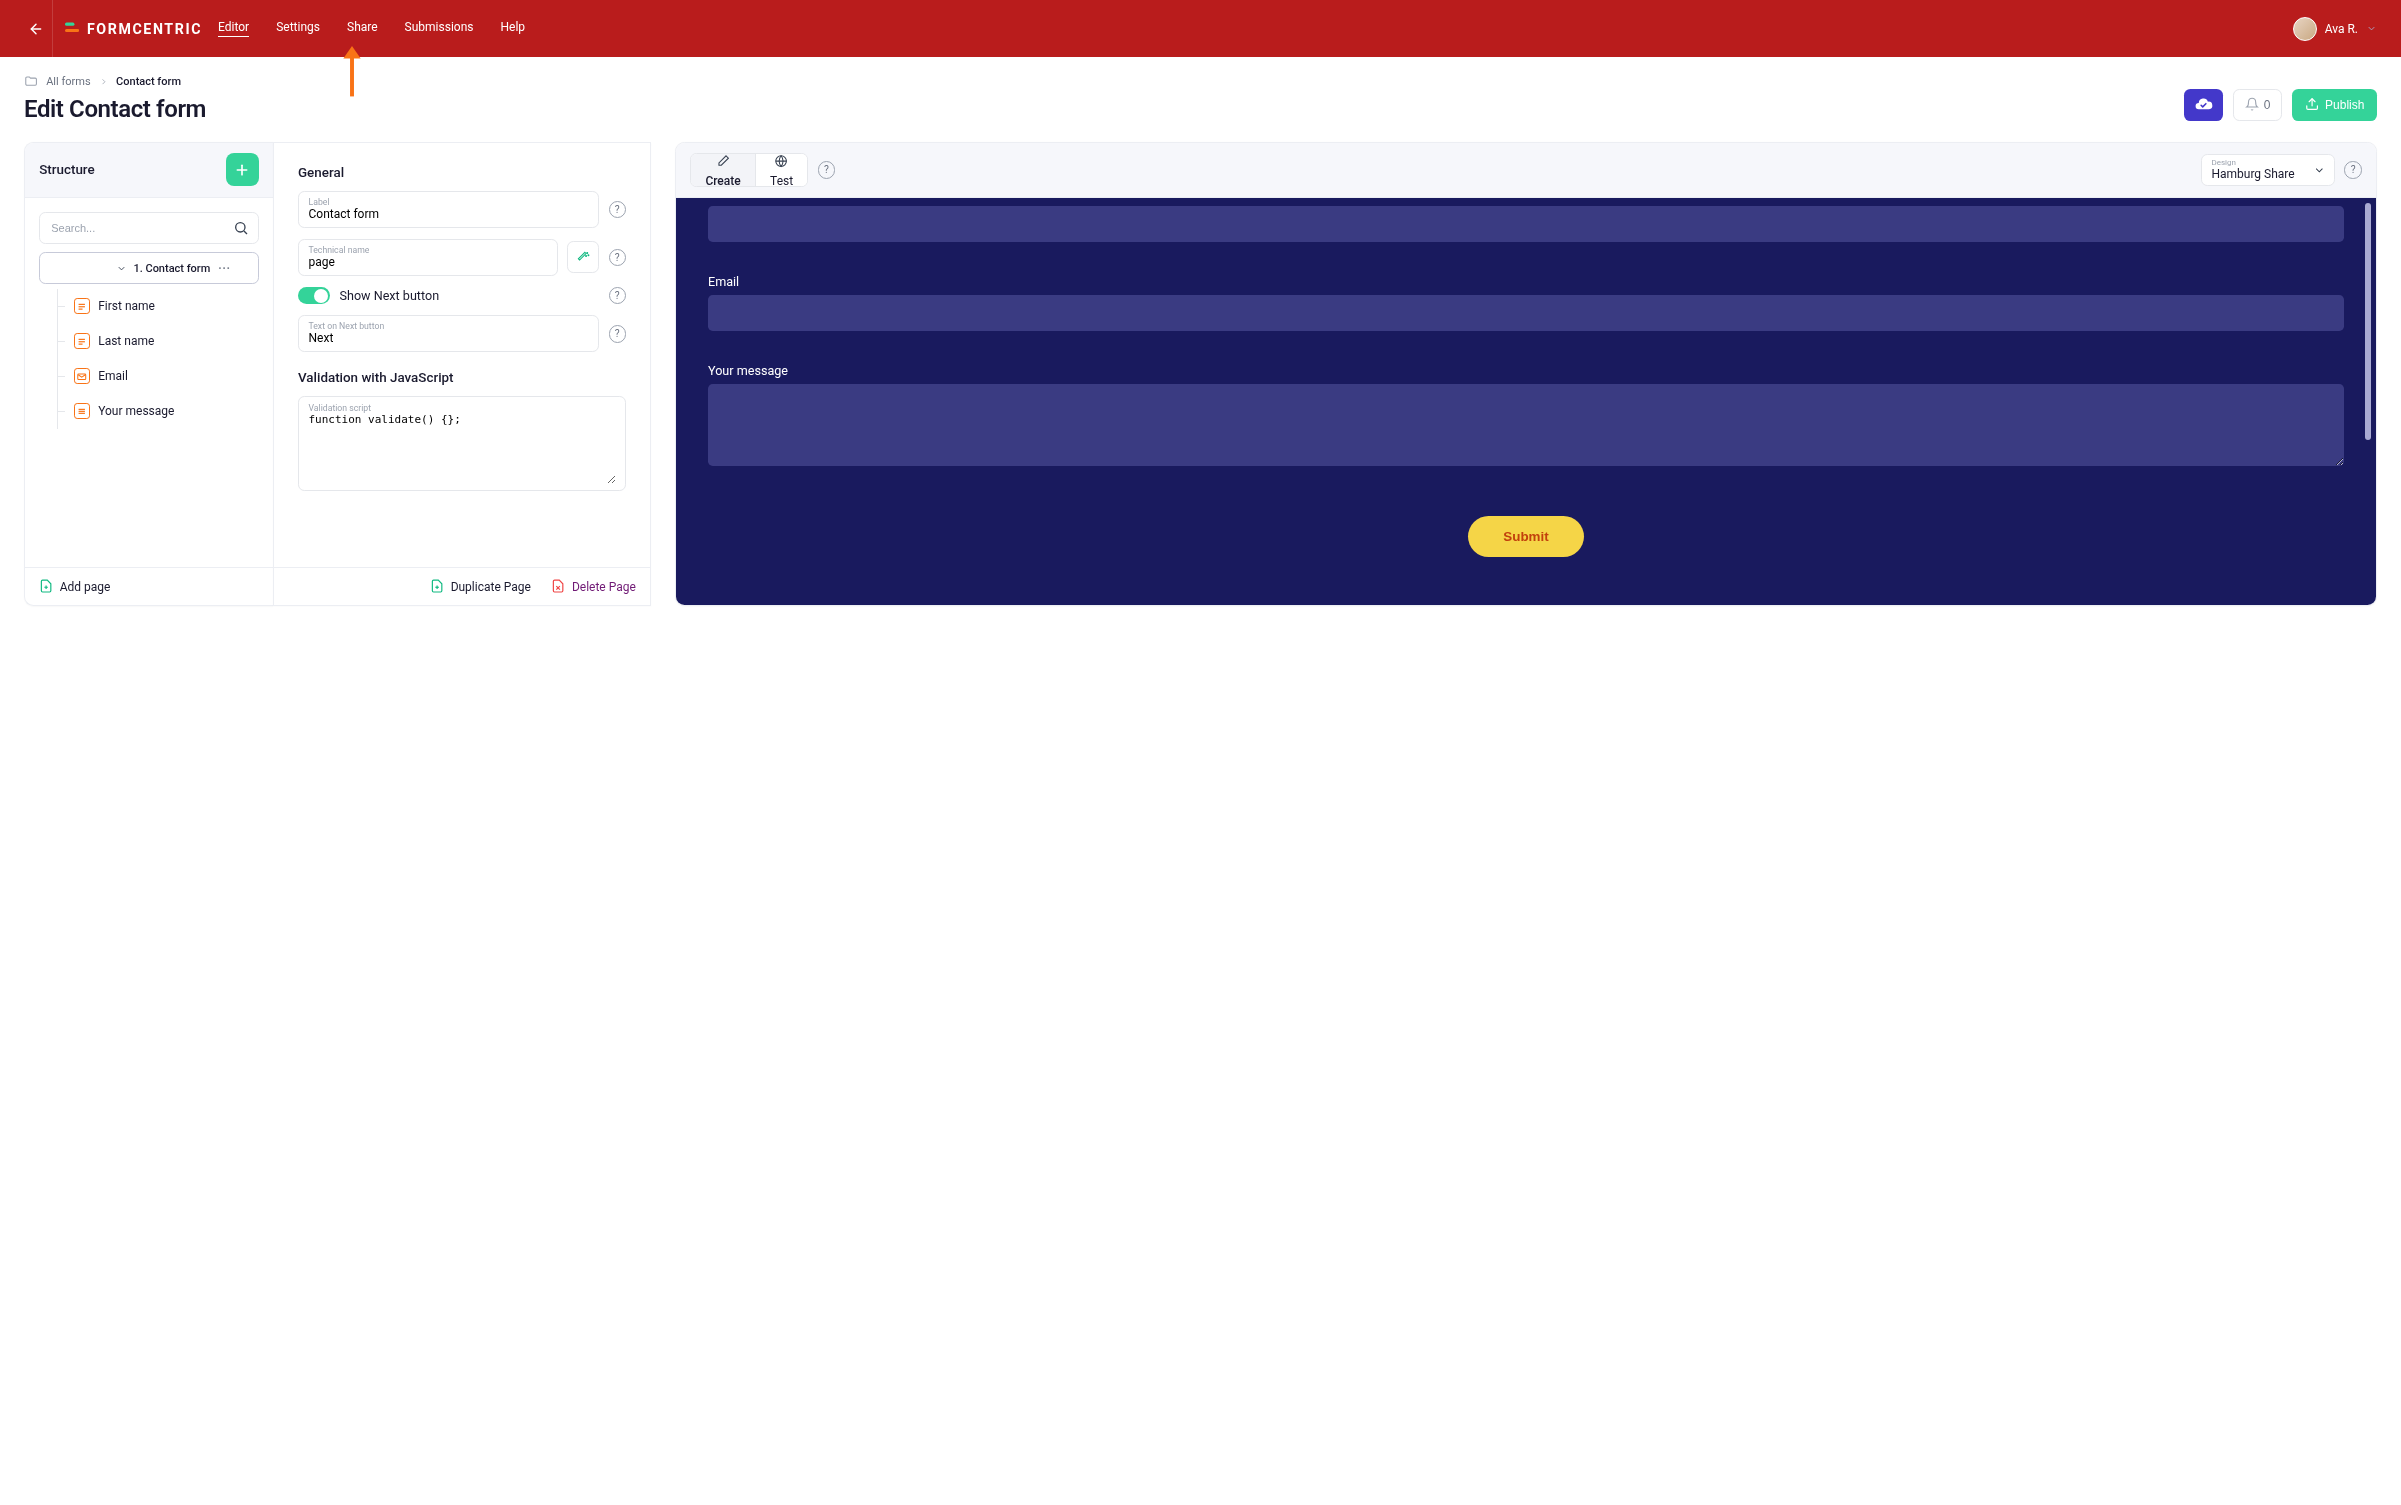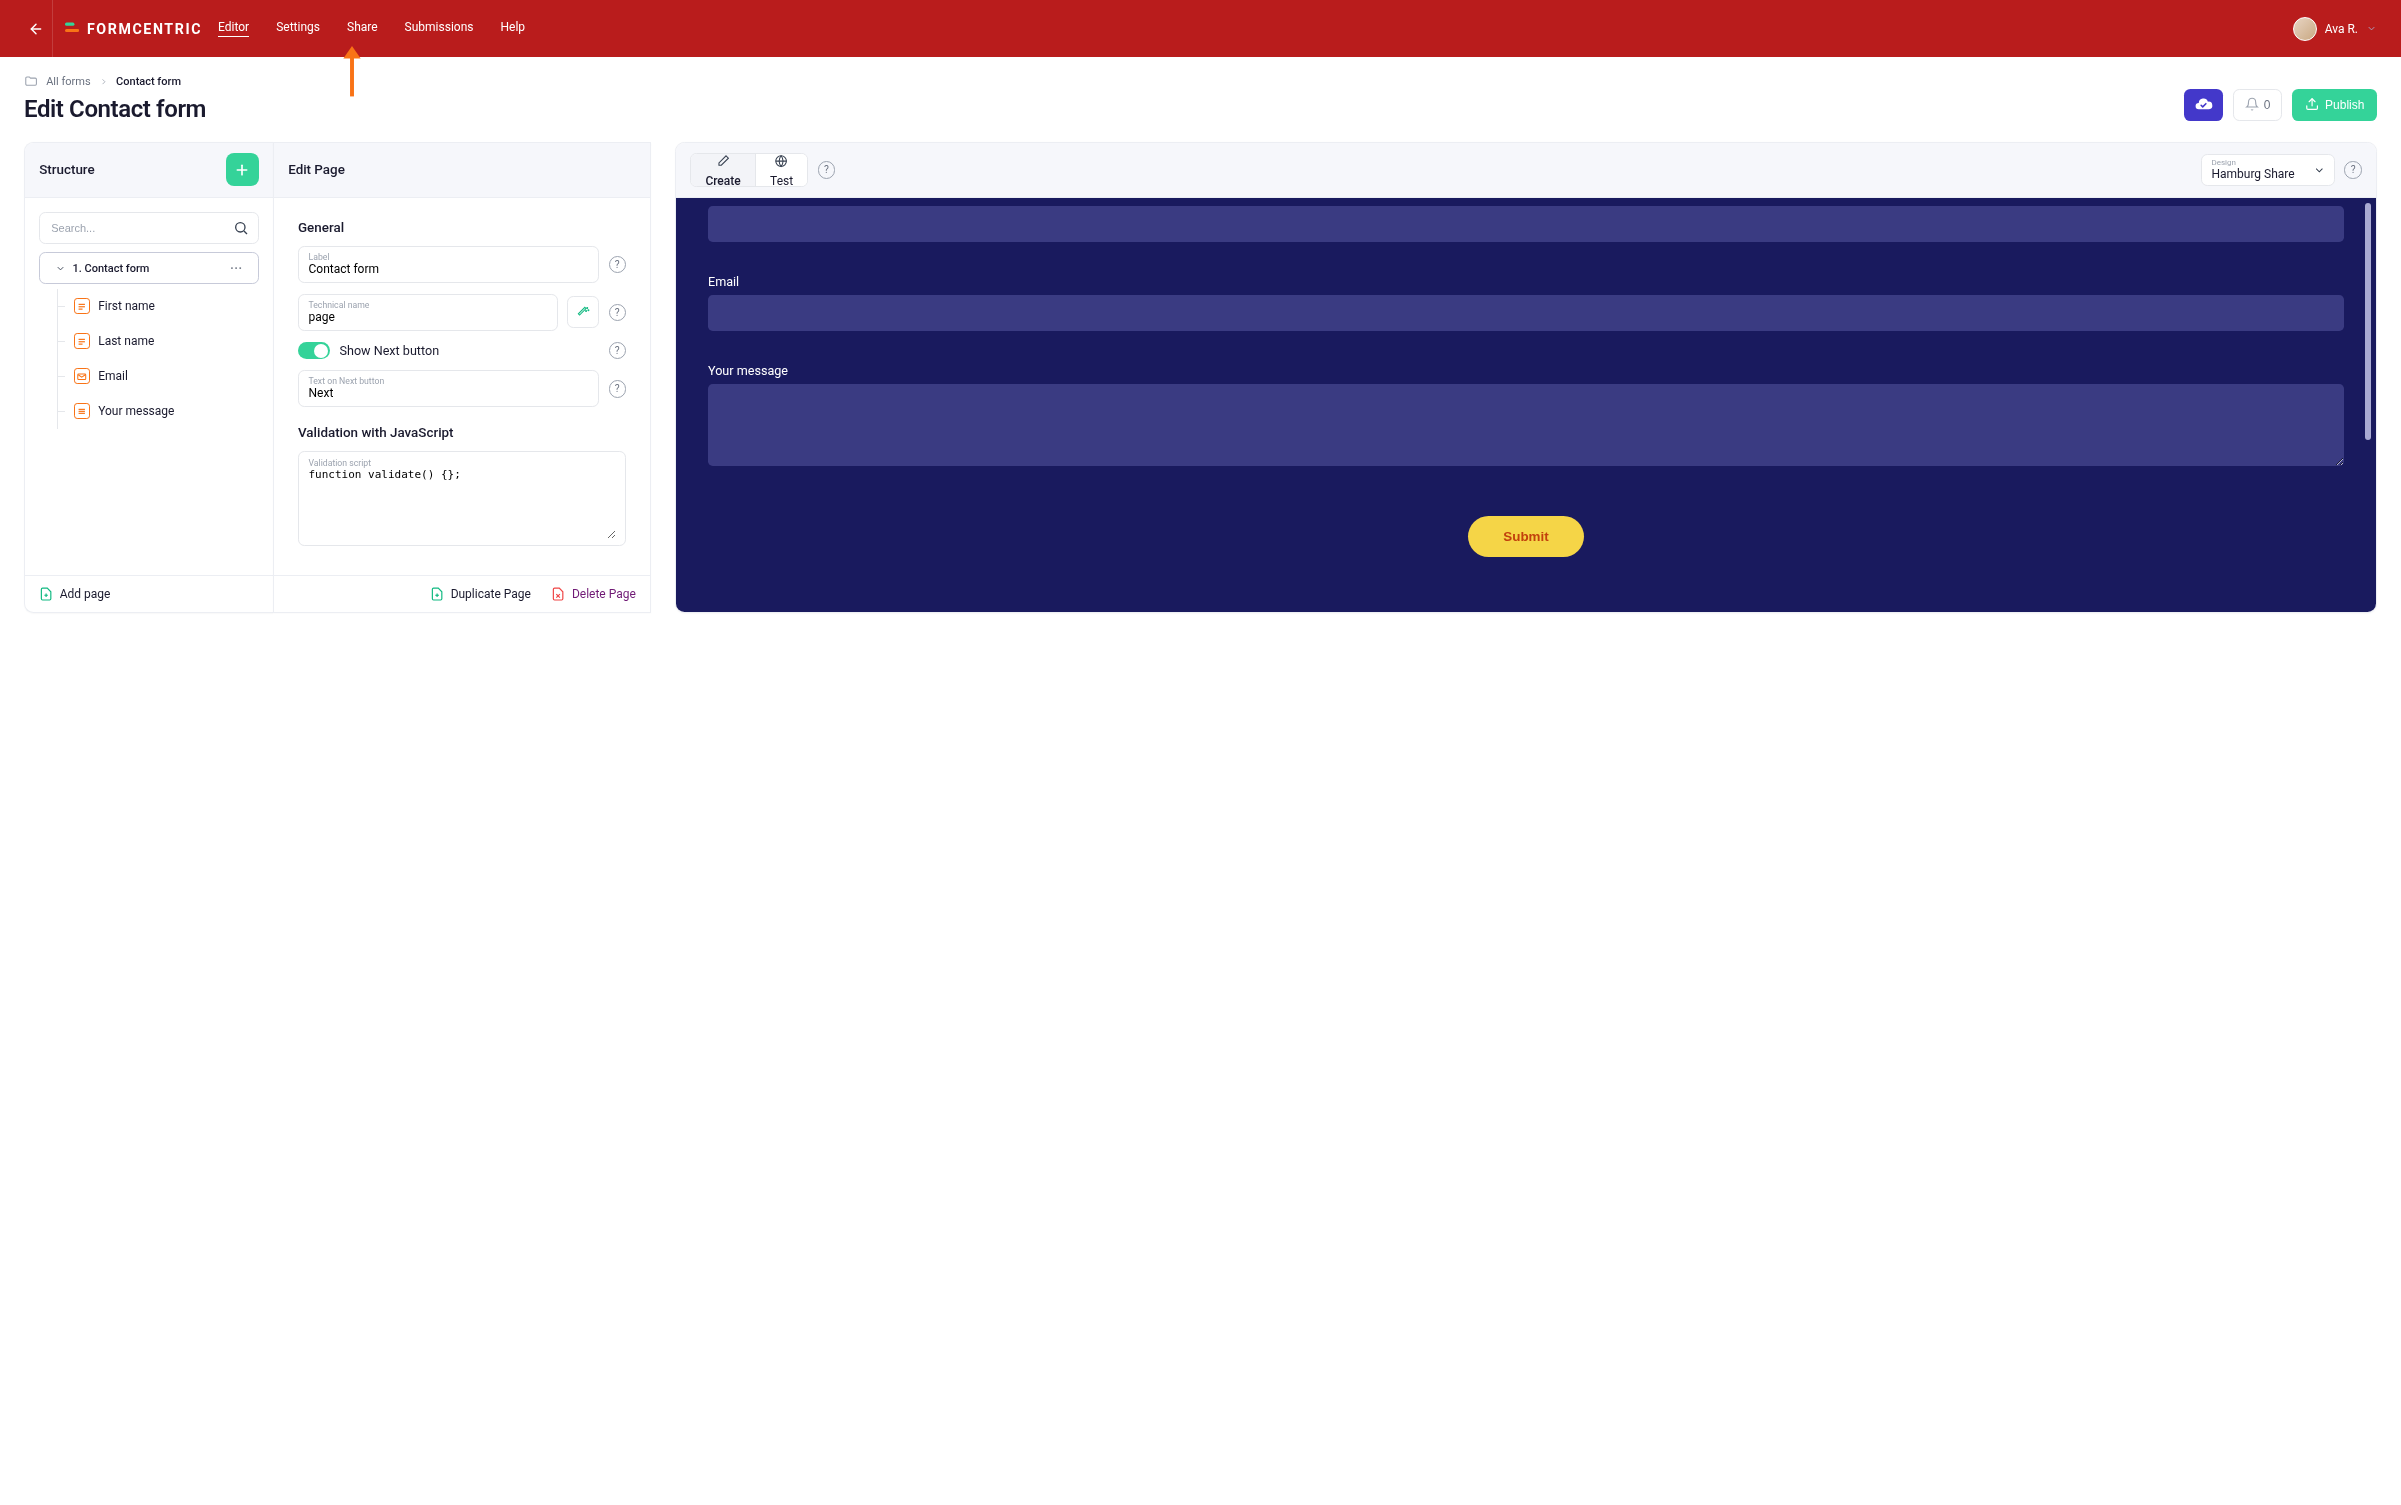--- a/index.html
+++ b/index.html
@@ -41,21 +41,21 @@
 
 .panel-header { height: 55px; display: flex; align-items: center; padding: 0 14.2px; border-bottom: 0.8px solid #eceef3; background: #f6f7fb; font-size: 13.4px; font-weight: 500; justify-content: space-between; }
 .add-btn { width: 33px; height: 33px; border-radius: 8px; background: #34d399; color: #fff; display: flex; align-items: center; justify-content: center; cursor: pointer; font-size: 17.4px; }
 
 
 .structure-body { flex: 1; padding: 14.2px; display: flex; flex-direction: column; }
 .search-wrap { position: relative; margin-bottom: 8px; }
 .search-input { width: 100%; height: 32px; border: 0.8px solid #e5e7eb; border-radius: 6.3px; padding: 0 32px 0 11px; font-size: 11px; color: #374151; }
 .search-input::placeholder { color: #9ca3af; }
 .search-icon-wrap { position: absolute; right: 9.5px; top: 8px; color: #374151; }
-.tree-root { border: 1.2px solid #c7cad9; border-radius: 6.3px; padding: 8px 15px; display: flex; align-items: center; gap: 6.3px; font-weight: 500; cursor: pointer; justify-content: space-between; }
+.tree-root { border: 1.2px solid #c7cad9; border-radius: 6.3px; padding: 8px 27px; display: flex; align-items: center; gap: 6.3px; font-weight: 500; cursor: pointer; justify-content: flex-end; }
 .tree-root-left { display: flex; align-items: center; gap: 6.3px; }
 .tree-children { margin-top: 4.7px; }
 .tree-item { display: flex; align-items: center; gap: 8px; padding: 9.5px 9.5px 9.5px 35px; cursor: pointer; font-size: 12px; position: relative; }
 .tree-item::before { content: ""; position: absolute; left: 17.4px; top: 0; bottom: 0; width: 0.8px; background: #e5e7eb; }
 .tree-item::after { content: ""; position: absolute; left: 17.4px; top: 50%; width: 8px; height: 0.8px; background: #e5e7eb; }
 .field-icon { width: 16px; height: 16px; border: 1.2px solid #f97316; border-radius: 3.2px; display: inline-flex; align-items: center; justify-content: center; flex-shrink: 0; }
 
 
 .edit-body { flex: 1; padding: 17.4px 24px; overflow: auto; }
 .section-title { font-size: 13.4px; font-weight: 500; margin-bottom: 11px; margin-top: 4.7px; }
@@ -263,23 +263,20 @@
             <path d="M14 2H6a2 2 0 0 0-2 2v16a2 2 0 0 0 2 2h12a2 2 0 0 0 2-2V8z"></path>
             <line x1="12" y1="11" x2="12" y2="17"></line>
             <line x1="9" y1="14" x2="15" y2="14"></line>
           </svg>
         <span>Add page</span>
       </span>
     </div>
   </div>
 
   <div class="panel panel-edit">
-    <div class="panel-header">
-      <span>Edit Page</span>
-    </div>
     <div class="edit-body">
       <div class="section-title">General</div>
 
       <div class="field-row">
         <div class="float-field">
           <span class="float-label">Label</span>
           <input class="float-value" value="Contact form" style="">
         </div>
         <span class="help-icon">?</span>
       </div>

